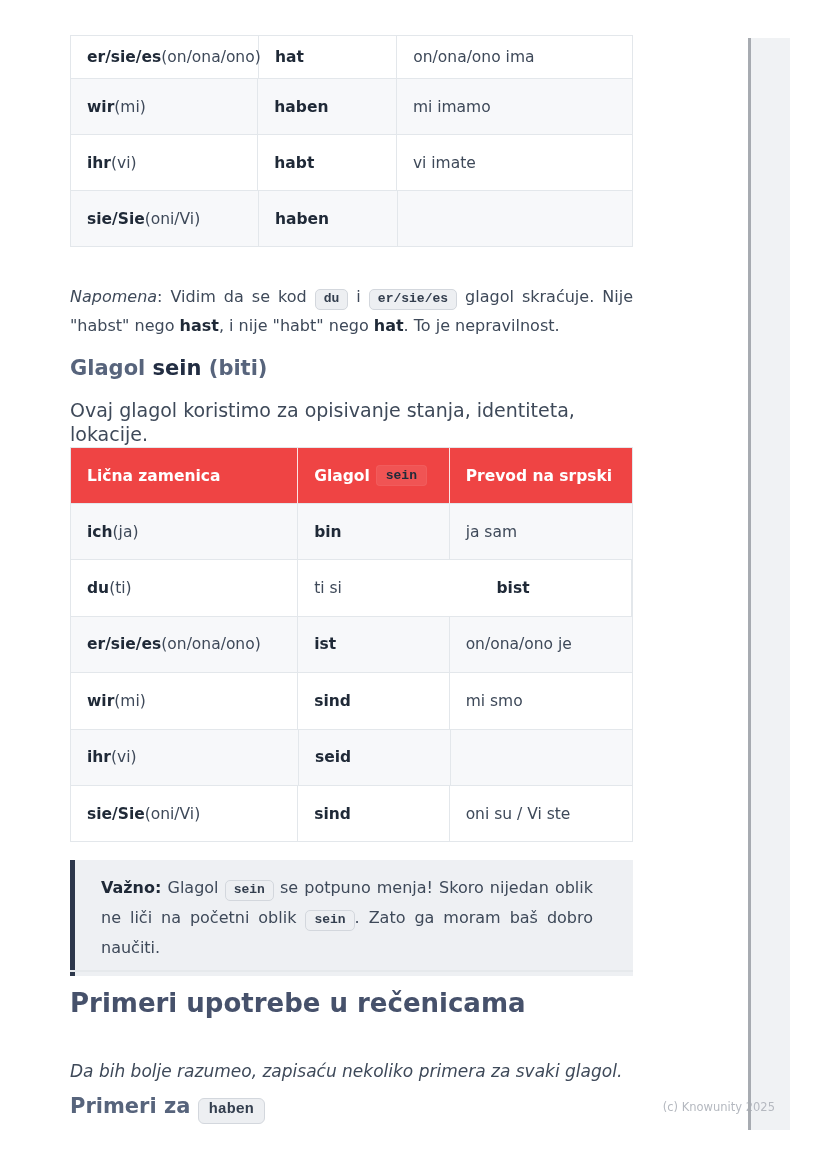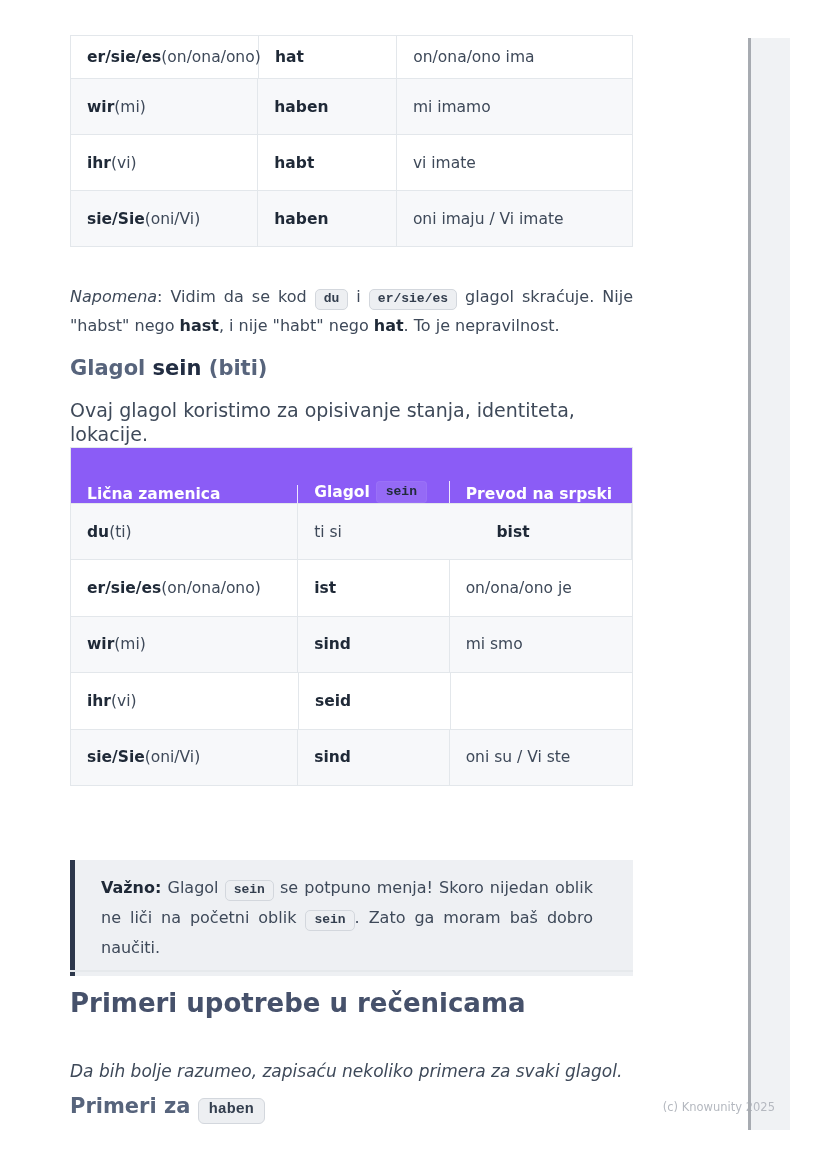--- a/index.html
+++ b/index.html
@@ -28,21 +28,21 @@
   
   .tbl-sein{top:447px;}
   .tbl-sein .c1{width:228px;}
   .tbl-sein .c2{width:152px;}
   .tbl-sein .c3{width:183px;}
   .tbl-sein .trow{height:55.4px;}
   .thead{display:flex;background:#3a4555;height:55px;border-top:none;}
   .th{display:flex;align-items:center;box-sizing:border-box;padding:0 12px 0 16px;
       font-size:15.5px;font-weight:700;color:#ffffff;}
   .th.c1,.th.c2{border-right:1.5px solid rgba(255,255,255,0.85);}
-  .tbl .thead{background:#8b5cf6;align-items:flex-end;}
+  .tbl .thead{background:#ef4444;}
 
   
   .chip{display:inline-block;background:#edeff2;border:1px solid #d3d7dd;border-radius:5px;
         padding:1px 8px 2px;font-family:"Liberation Mono",monospace;font-weight:700;
         font-size:13px;color:#333e4e;line-height:1.25;white-space:nowrap;vertical-align:baseline;}
   .chip-dark{display:inline-block;background:rgba(255,255,255,0.09);border:1px solid rgba(255,255,255,0.05);
         border-radius:4px;padding:2px 9px;font-family:"Liberation Mono",monospace;font-weight:700;
         font-size:13px;color:#202b3a;line-height:1.2;margin-left:6px;}
   .chip-lg{font-size:15px;padding:2px 10px 3px;border-radius:6px;}
 
@@ -106,40 +106,49 @@
       <div class="td c3">vi imate</div>
     </div>
     <div class="trow">
       <div class="td c1">
           <span class="b">sie/Sie</span>
           <span class="note"> (oni/Vi)</span>
         </div>
       <div class="td c2">
           <span class="b">haben</span>
         </div>
-      <div class="td c3">oni imaju / Vi imate</div>
     </div>
   </div>
 
   <p class="blk napomena"><em>Napomena</em><span>: Vidim da se kod </span><span class="chip">du</span><span> i </span><span class="chip">er/sie/es</span><span> glagol skraćuje. Nije "habst" nego </span><span class="b">hast</span><span>, i nije "habt" nego </span><span class="b">hat</span><span>. To je nepravilnost.</span></p>
 
   <h3 class="h3 h3-sein"><span>Glagol </span><span class="strong">sein</span><span> (biti)</span></h3>
   <p class="blk intro">Ovaj glagol koristimo za opisivanje stanja, identiteta, lokacije.</p>
 
   <div class="tbl tbl-sein">
     <div class="thead">
       <div class="th c1">Lična zamenica</div>
       <div class="th c2">
           <span>Glagol</span>
           <span class="chip-dark">sein</span>
         </div>
       <div class="th c3">Prevod na srpski</div>
     </div>
     <div class="trow">
       <div class="td c1">
+          <span class="b">ich</span>
+          <span class="note"> (ja)</span>
+        </div>
+      <div class="td c2">
+          <span class="b">bin</span>
+        </div>
+      <div class="td c3">ja sam</div>
+    </div>
+    <div class="trow">
+      <div class="td c1">
           <span class="b">du</span>
           <span class="note"> (ti)</span>
         </div>
       <div class="td c3">ti si</div>
       <div class="td c2">
           <span class="b">bist</span>
         </div>
     </div>
     <div class="trow">
       <div class="td c1">

